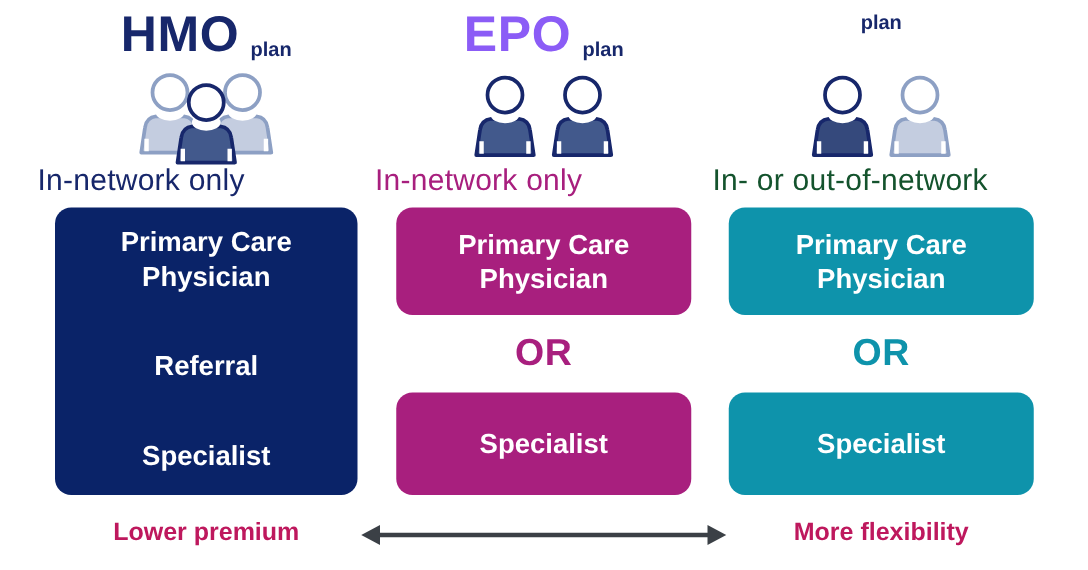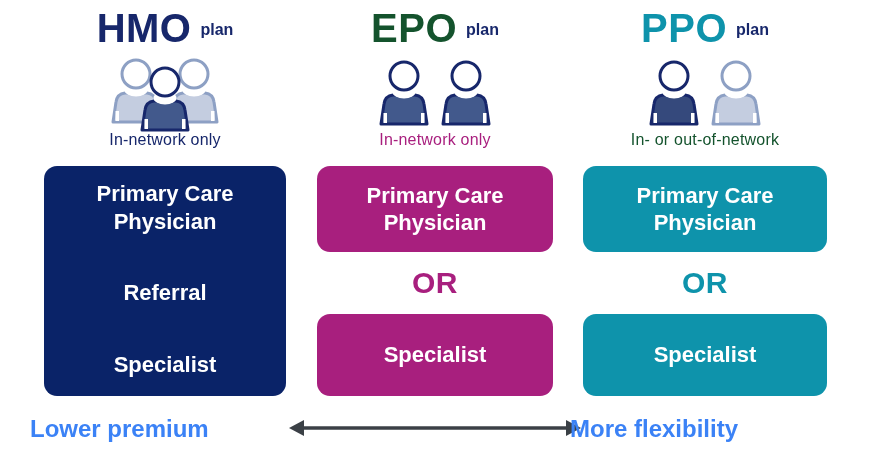--- a/index.html
+++ b/index.html
@@ -7,33 +7,33 @@
     position:relative;width:870px;height:456px;background:#ffffff;
     font-family:"Liberation Sans", sans-serif;overflow:hidden;
   }
   .col{position:absolute;top:0;height:456px;width:270px;}
   .col-hmo{left:30px;}
   .col-epo{left:300px;}
   .col-ppo{left:570px;}
 
   .title{
     position:absolute;top:8px;left:0;width:100%;
-    display:flex;justify-content:center;align-items:center;gap:9px;
+    display:flex;justify-content:center;align-items:flex-end;gap:9px;
   }
   .acronym{font-size:40px;font-weight:800;letter-spacing:.5px;line-height:1;}
   .col-hmo .acronym{color:#17276b;}
-  .col-epo .acronym{color:#14532d;}
+  .col-epo .acronym{color:#8b5cf6;}
   .col-ppo .acronym{color:#0e93ab;}
   .plan-word{font-size:16px;font-weight:600;color:#17276b;position:relative;top:2px;}
 
   .people{position:absolute;top:50px;left:50%;transform:translateX(-50%);}
 
   .network{
     position:absolute;top:131px;left:0;width:100%;
-    text-align:center;font-size:16px;font-weight:500;letter-spacing:.2px;
+    text-align:left;font-size:24px;font-weight:500;letter-spacing:.2px;
   }
   .col-hmo .network{color:#17276b;}
   .col-epo .network{color:#a81f7e;}
   .col-ppo .network{color:#14532d;}
 
   .bigbox{
     position:absolute;top:166px;left:50%;transform:translateX(-50%);
     width:242px;height:230px;box-sizing:border-box;
     background:#0a2368;border-radius:13px;
     display:flex;flex-direction:column;justify-content:space-between;
@@ -53,22 +53,22 @@
   .col-ppo .smallbox{background:#0e93ab;width:244px;}
 
   .or{
     position:absolute;top:266px;left:0;width:100%;
     text-align:center;font-size:30px;font-weight:800;letter-spacing:.5px;
   }
   .col-epo .or{color:#a81f7e;}
   .col-ppo .or{color:#0e93ab;}
 
   .footer-label{
-    position:absolute;top:415px;width:270px;
-    color:#3b82f6;font-size:24px;font-weight:700;
+    position:absolute;top:415px;width:270px;text-align:center;
+    color:#be185d;font-size:20px;font-weight:700;
   }
   .footer-left{left:30px;}
   .footer-right{left:570px;}
   .arrow-wrap{position:absolute;left:286px;top:416px;}
 </style>
 </head>
 <body>
 
 <div class="canvas">
 
@@ -135,21 +135,20 @@
       </svg>
     </div>
     <div class="network">In-network only</div>
     <div class="smallbox box1">Primary Care Physician</div>
     <div class="or">OR</div>
     <div class="smallbox box2">Specialist</div>
   </section>
 
   <section class="col col-ppo">
     <div class="title">
-      <span class="acronym">PPO</span>
       <span class="plan-word">plan</span>
     </div>
     <div class="people">
       <svg width="134" height="82" viewBox="0 0 134 82">
         <g transform="translate(36,46)">
           <path d="M -23 28 L -20 8 Q -19 0 -11 -1 L 11 -1 Q 19 0 20 8 L 23 28 Z" fill="#35497c" stroke="#17276b" stroke-width="3" stroke-linejoin="round"></path>
           <rect x="-20.5" y="17" width="3.5" height="10" fill="#fff"></rect>
           <rect x="17" y="17" width="3.5" height="10" fill="#fff"></rect>
           <ellipse cx="0" cy="-4" rx="11.5" ry="6.5" fill="#fff"></ellipse>
           <circle cx="0" cy="-20" r="14" fill="#fff" stroke="#17276b" stroke-width="3"></circle>

